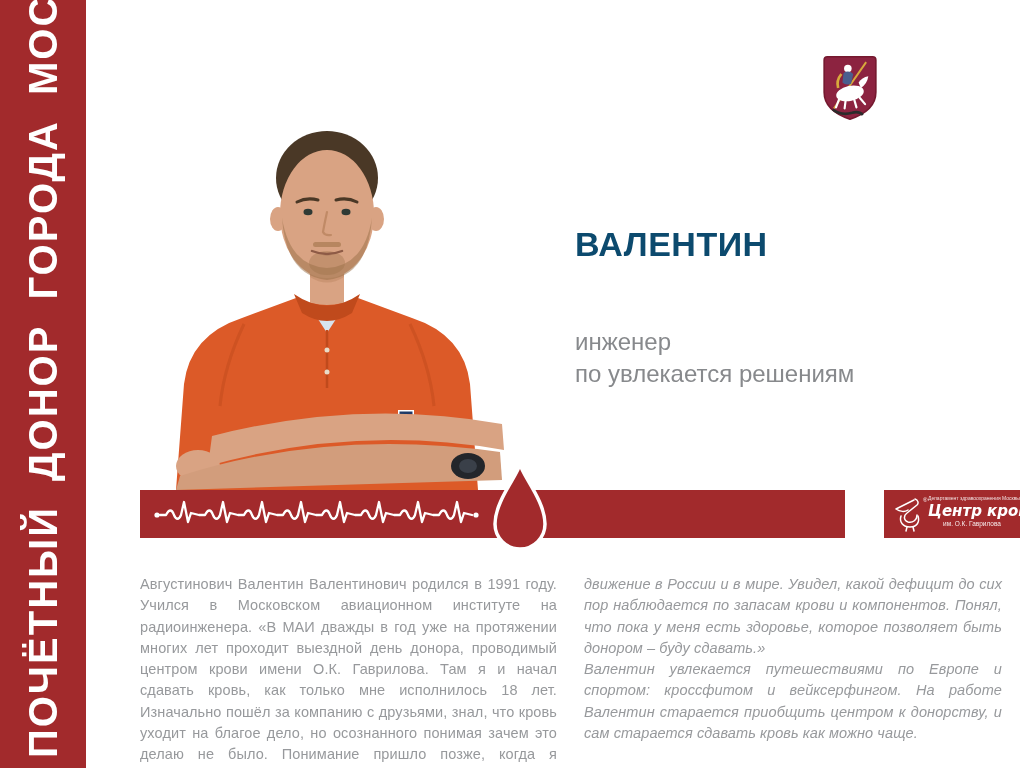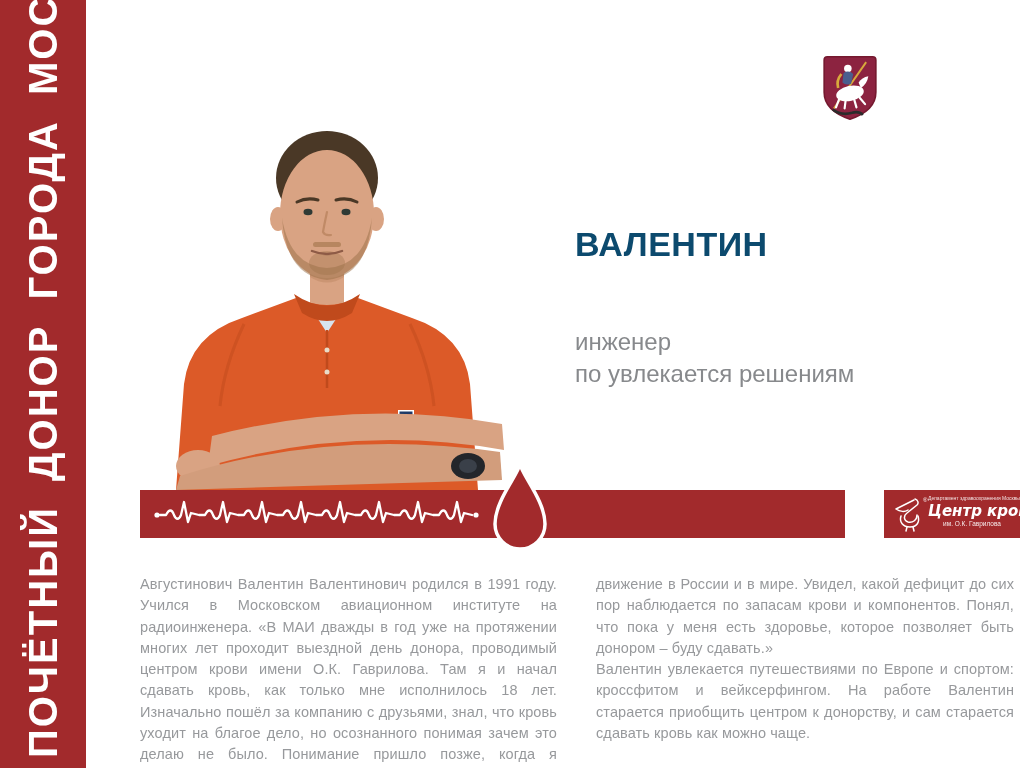--- a/index.html
+++ b/index.html
@@ -39,21 +39,21 @@
   .center-block{position:absolute;left:857px;top:490px;width:136px;height:48px;background:#A22A2C;margin-left:27px;}
   .pelican{position:absolute;left:5px;top:5px;}
   .cb-reg{position:absolute;left:39px;top:7px;font-size:6px;color:#fff;}
   .cb-text{position:absolute;left:44px;top:5px;width:88px;text-align:center;color:#fff;}
   .cb-dept{font-size:5px;line-height:7px;opacity:.85;white-space:nowrap;}
   .cb-name{font-size:15px;line-height:18px;font-style:italic;font-weight:bold;
     font-family:"DejaVu Sans",sans-serif;white-space:nowrap;}
   .cb-sub{font-size:6.5px;line-height:8px;opacity:.9;}
   
   .bio-left{position:absolute;left:140px;top:574px;width:417px;}
-  .bio-right{position:absolute;left:596px;top:574px;width:418px;}
+  .bio-right{position:absolute;left:584px;top:574px;width:418px;font-style:italic;}
   .bio-left p,.bio-right p{margin:0;font-size:14.5px;line-height:21.3px;color:#97999C;
     text-align:justify;letter-spacing:0.1px;}
 </style>
 </head>
 <body>
 
 <div class="stage">
 
   <div class="sidebar"></div>
   <div class="sidebar-title">ПОЧЁТНЫЙ ДОНОР ГОРОДА МОСКВЫ</div>

